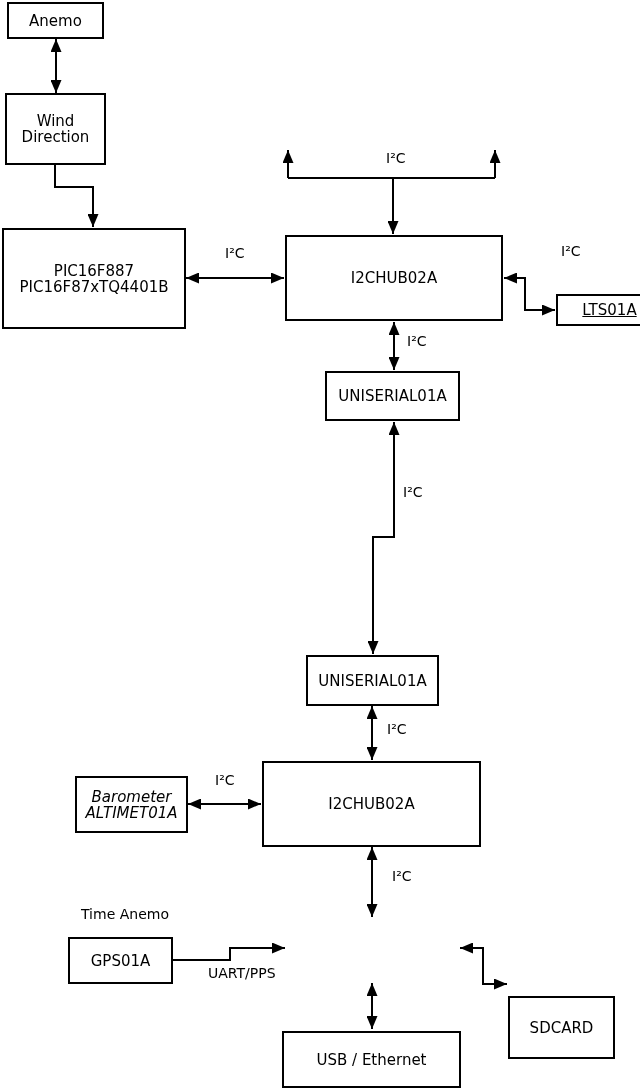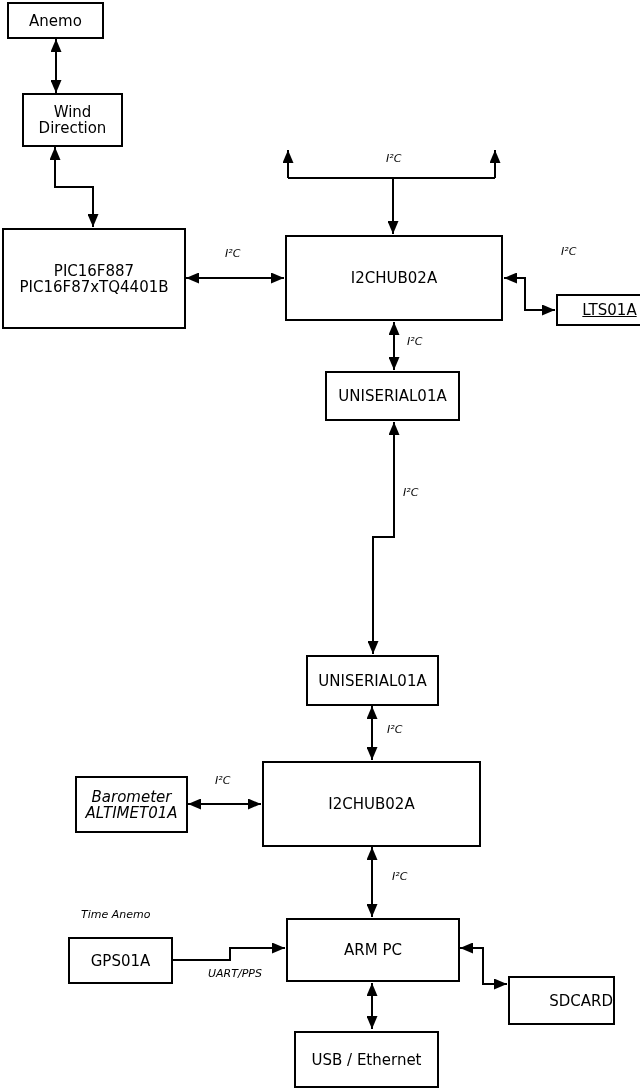--- a/index.html
+++ b/index.html
@@ -31,24 +31,23 @@
     display: flex;
     align-items: center;
     justify-content: center;
     text-align: center;
     font-size: 15px;
     line-height: 16px;
     white-space: pre-line;
   }
   .edge-label {
     position: absolute;
-    font-size: 11px;
+    font-size: 14px;
     line-height: 15px;
     white-space: nowrap;
-    font-style: italic;
   }
 </style>
 </head>
 <body>
 
 <div id="canvas">
 
   <svg id="edges" width="640" height="1089" viewBox="0 0 640 1089" xmlns="http://www.w3.org/2000/svg">
     <defs>
       <marker id="arrow" viewBox="0 0 13 11" refX="13" refY="5.5" markerWidth="13" markerHeight="11" markerUnits="userSpaceOnUse" orient="auto-start-reverse">
@@ -72,21 +71,21 @@
       <path d="M172,960 L230,960 L230,948 L285,948" marker-end="url(#arrow)"></path>
       <path d="M460,948 L483,948 L483,984 L507,984" marker-start="url(#arrow)" marker-end="url(#arrow)"></path>
       <path d="M372,983 L372,1029" marker-start="url(#arrow)" marker-end="url(#arrow)"></path>
     </g>
   </svg>
 
   <div class="box" style="left:7px; top:2px; width:97px; height:37px;">
     <span>Anemo</span>
   </div>
 
-  <div class="box" style="left:22px; top:93px; width:101px; height:54px;">
+  <div class="box" style="left:5px; top:93px; width:101px; height:72px;">
     <span>Wind
 Direction</span>
   </div>
 
   <div class="box" style="left:2px; top:228px; width:184px; height:101px;">
     <span>PIC16F887
 PIC16F87xTQ4401B</span>
   </div>
 
 
@@ -113,29 +112,26 @@
   </div>
 
   <div class="box" style="left:262px; top:761px; width:219px; height:86px;">
     <span>I2CHUB02A</span>
   </div>
 
   <div class="box" style="left:68px; top:937px; width:105px; height:47px;">
     <span>GPS01A</span>
   </div>
 
-  <div class="box" style="left:286px; top:918px; width:174px; height:64px;">
-    <span>ARM PC</span>
-  </div>
 
-  <div class="box" style="left:508px; top:976px; width:107px; height:49px;justify-content:flex-end;">
+  <div class="box" style="left:508px; top:996px; width:107px; height:63px;">
     <span>SDCARD</span>
   </div>
 
-  <div class="box" style="left:282px; top:1031px; width:145px; height:57px;margin-left:12px;">
+  <div class="box" style="left:282px; top:1031px; width:179px; height:57px;">
     <span>USB / Ethernet</span>
   </div>
 
   <div class="edge-label" style="left:386px; top:151px;">I²C</div>
 
   <div class="edge-label" style="left:225px; top:246px;">I²C</div>
 
   <div class="edge-label" style="left:561px; top:244px;">I²C</div>
 
   <div class="edge-label" style="left:407px; top:334px;">I²C</div>

